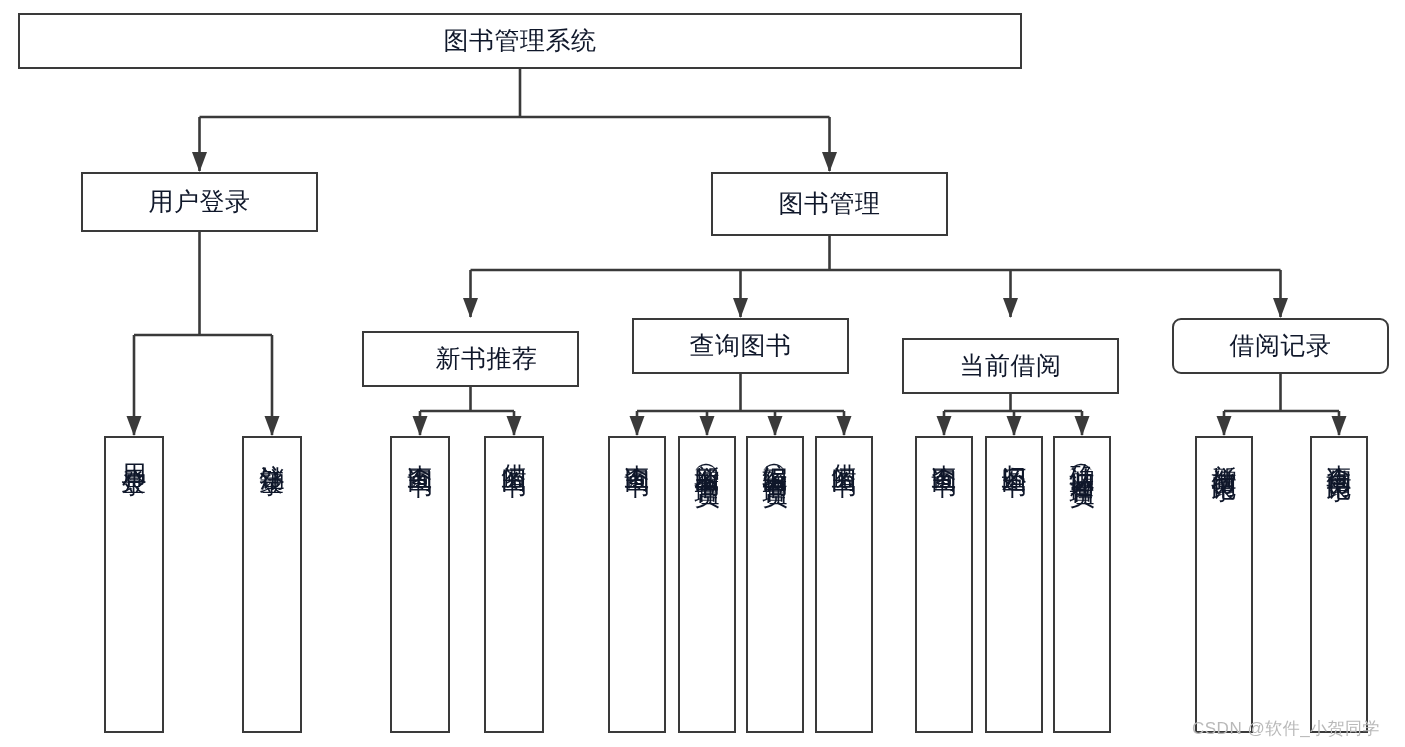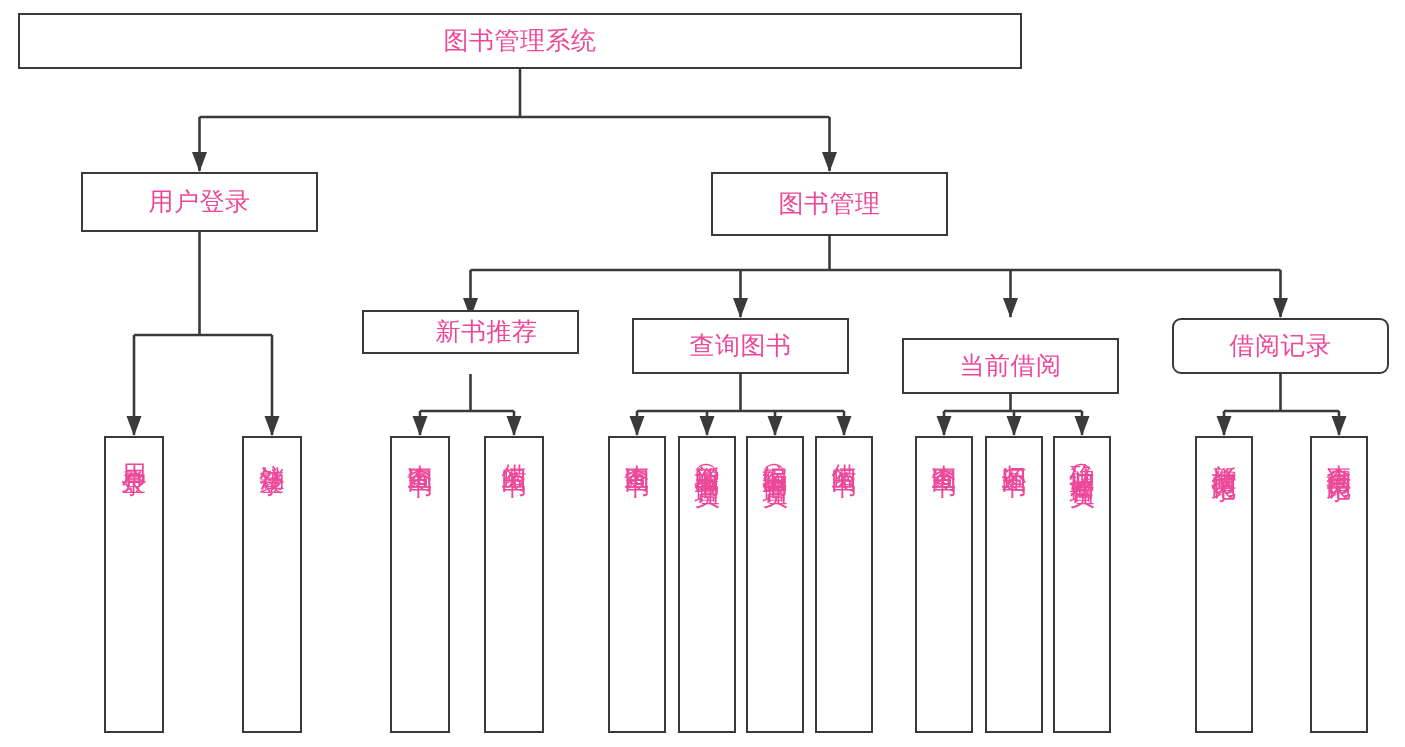--- a/index.html
+++ b/index.html
@@ -26,21 +26,21 @@
     pointer-events: none;
   }
   .node {
     position: absolute;
     box-sizing: border-box;
     background: #ffffff;
     border: 2px solid #3a3a3a;
     display: flex;
     align-items: center;
     justify-content: center;
-    color: #ec4899;
+    color: #0f172a;
     line-height: 1.18;
   }
   .node-h {
     font-size: 25px;
     letter-spacing: 0.5px;
     white-space: nowrap;
   }
   .node-root {
     font-size: 25px;
   }
@@ -127,21 +127,21 @@
   <div id="nodes">
       <div class="node node-h node-root" style="left: 18px; top: 13px; width: 1004px; height: 56px;">
         <span>图书管理系统</span>
       </div>
       <div class="node node-h" style="left: 81px; top: 172px; width: 237px; height: 60px;">
         <span>用户登录</span>
       </div>
       <div class="node node-h" style="left: 711px; top: 172px; width: 237px; height: 64px;">
         <span>图书管理</span>
       </div>
-      <div class="node node-h" style="left: 362px; top: 310px; width: 217px; height: 44px; padding-left: 32px;">
+      <div class="node node-h" style="left: 362px; top: 331px; width: 217px; height: 56px; padding-left: 32px;">
         <span>新书推荐</span>
       </div>
       <div class="node node-h" style="left: 632px; top: 318px; width: 217px; height: 56px;">
         <span>查询图书</span>
       </div>
       <div class="node node-h" style="left: 902px; top: 318px; width: 217px; height: 56px; margin-top: 20px;">
         <span>当前借阅</span>
       </div>
       <div class="node node-h" style="left: 1172px; top: 318px; width: 217px; height: 56px; border-radius: 9px;">
         <span>借阅记录</span>
@@ -180,13 +180,14 @@
         <span class="vtext">确认归还（管理员）</span>
       </div>
       <div class="node node-v" style="left: 1195px; top: 436px; width: 58px; height: 297px;">
         <span class="vtext">新增借阅记录</span>
       </div>
       <div class="node node-v" style="left: 1310px; top: 436px; width: 58px; height: 297px;">
         <span class="vtext">查询借阅记录</span>
       </div>
     </div>
 
+  <div class="watermark" style="left: 1192px; top: 717px;">CSDN @软件_小贺同学</div>
 </div>
 
 </body></html>

